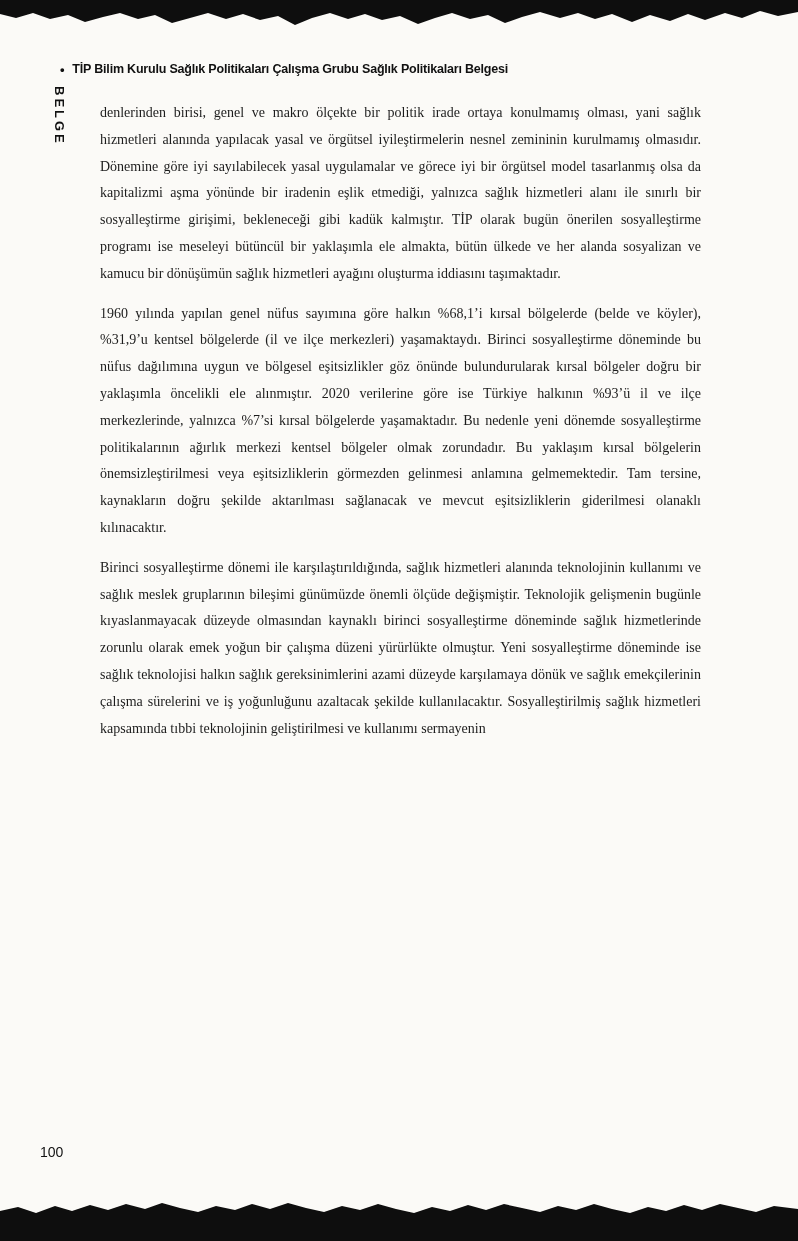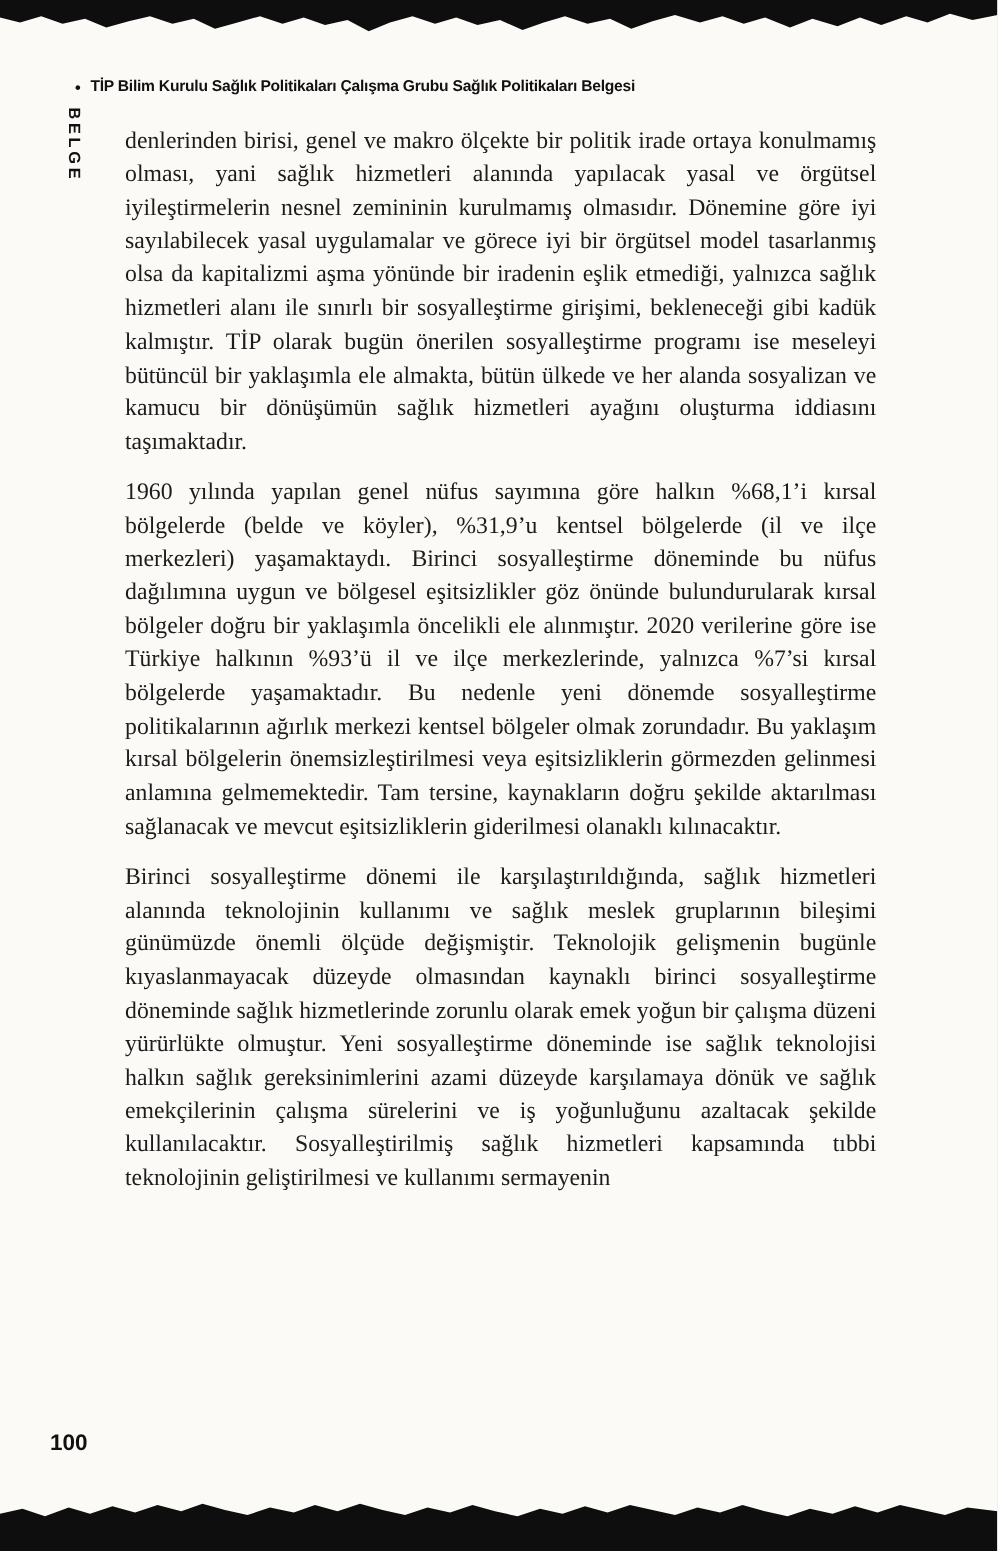--- a/index.html
+++ b/index.html
@@ -53,36 +53,36 @@
     font-weight: bold;
     font-size: 13px;
     letter-spacing: 3px;
     color: #111;
   }
   .body-text {
     position: absolute;
     top: 100px;
     left: 100px;
     width: 601px;
-    font-size: 19px;
+    font-size: 14px;
     line-height: 26.8px;
     text-align: justify;
     hyphens: auto;
     -webkit-hyphens: auto;
   }
   .body-text p {
     margin: 0 0 13px 0;
   }
   .page-number {
     position: absolute;
     left: 40px;
     top: 1144px;
     font-family: "Liberation Sans", sans-serif;
-    font-weight: bold;
-    font-size: 18px;
+    font-weight: normal;
+    font-size: 14px;
     color: #111;
   }
 </style>
 </head>
 <body>
 
 <div class="sheet">
 
   <div class="top-bar">
     <svg width="798" height="32" viewBox="0 0 798 32" preserveAspectRatio="none" aria-hidden="true">

